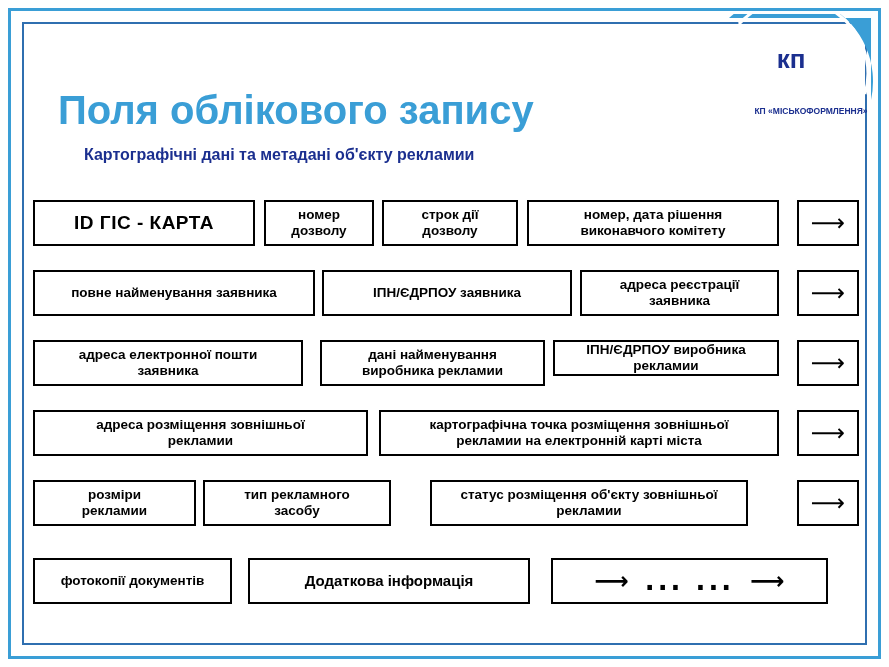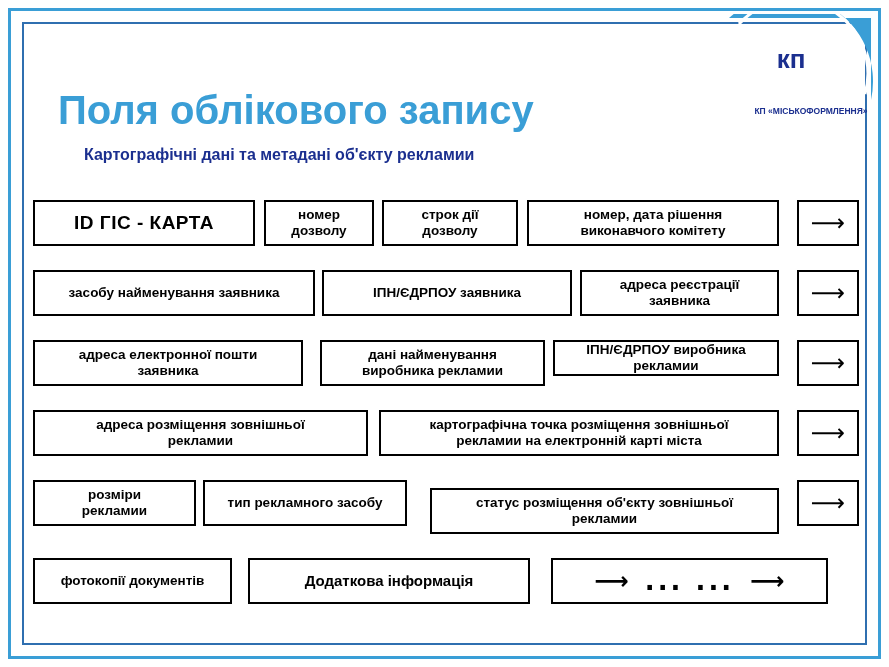--- a/index.html
+++ b/index.html
@@ -168,21 +168,21 @@
     <div class="box" style="left:382px; top:0; width:136px; height:46px; white-space:pre-line;">строк дії
 дозволу</div>
     <div class="box" style="left:527px; top:0; width:252px; height:46px; white-space:pre-line;">номер, дата  рішення
 виконавчого комітету</div>
     <div class="arrow-box" style="left:797px; top:0; width:62px; height:46px;">
       <span class="arrow-glyph">⟶</span>
     </div>
   </div>
 
   <div class="row" style="top:270px; left:0; width:889px;">
-    <div class="box" style="left:33px; top:0; width:282px; height:46px; white-space:pre-line;">засобу найменування заявника</div>
+    <div class="box" style="left:33px; top:0; width:282px; height:46px; white-space:pre-line;">повне найменування заявника</div>
     <div class="box" style="left:322px; top:0; width:250px; height:46px; white-space:pre-line;">ІПН/ЄДРПОУ заявника</div>
     <div class="box" style="left:580px; top:0; width:199px; height:46px; white-space:pre-line;text-align:center;">адреса реєстрації
 заявника</div>
     <div class="arrow-box" style="left:797px; top:0; width:62px; height:46px;">
       <span class="arrow-glyph">⟶</span>
     </div>
   </div>
 
   <div class="row" style="top:340px; left:0; width:889px;">
     <div class="box" style="left:33px; top:0; width:270px; height:46px; white-space:pre-line;">адреса електронної пошти
@@ -201,22 +201,22 @@
 рекламии</div>
     <div class="box" style="left:379px; top:0; width:400px; height:46px; white-space:pre-line;">картографічна точка розміщення  зовнішньої
 рекламии на електронній карті міста</div>
     <div class="arrow-box" style="left:797px; top:0; width:62px; height:46px;">
       <span class="arrow-glyph">⟶</span>
     </div>
   </div>
 
   <div class="row" style="top:480px; left:0; width:889px;">
     <div class="box" style="left:33px; top:0; width:163px; height:46px; white-space:pre-line;">розміри рекламии</div>
-    <div class="box" style="left:203px; top:0; width:204px; height:46px; white-space:pre-line;">тип рекламного засобу</div>
-    <div class="box" style="left:430px; top:8px; width:349px; height:46px; white-space:pre-line;">статус розміщення об'єкту зовнішньої
+    <div class="box" style="left:203px; top:0; width:188px; height:46px; white-space:pre-line;">тип рекламного засобу</div>
+    <div class="box" style="left:430px; top:0; width:318px; height:46px; white-space:pre-line;">статус розміщення об'єкту зовнішньої
 рекламии</div>
     <div class="arrow-box" style="left:797px; top:0; width:62px; height:46px;">
       <span class="arrow-glyph">⟶</span>
     </div>
   </div>
 
   <div class="row" style="top:558px; left:0; width:889px;">
     <div class="box" style="left:33px; top:0; width:199px; height:46px; white-space:pre-line;">фотокопії документів</div>
     <div class="box" style="left:248px; top:0; width:282px; height:46px; white-space:pre-line; font-size:15px;">Додаткова інформація</div>
     <div class="final-box" style="left:551px; top:0; width:277px; height:46px;">

